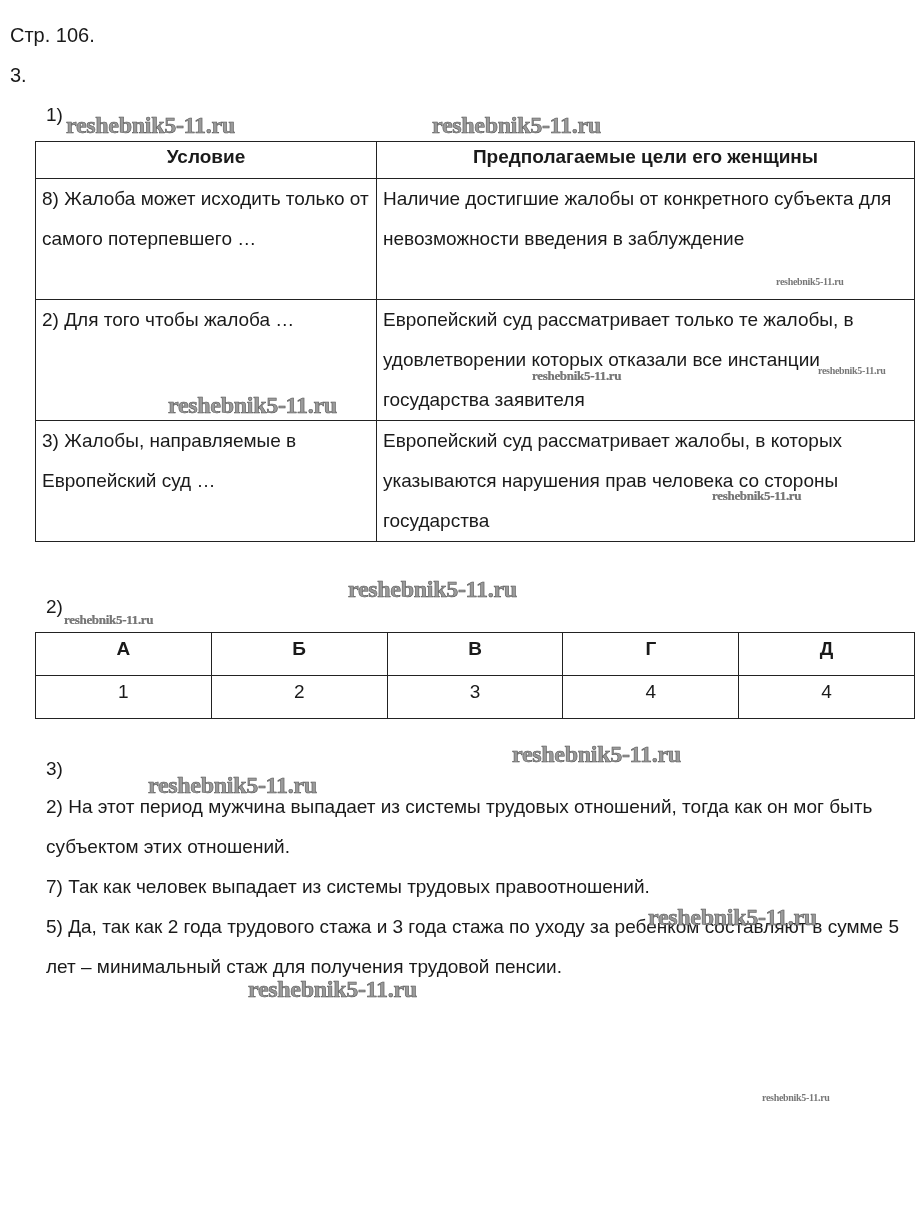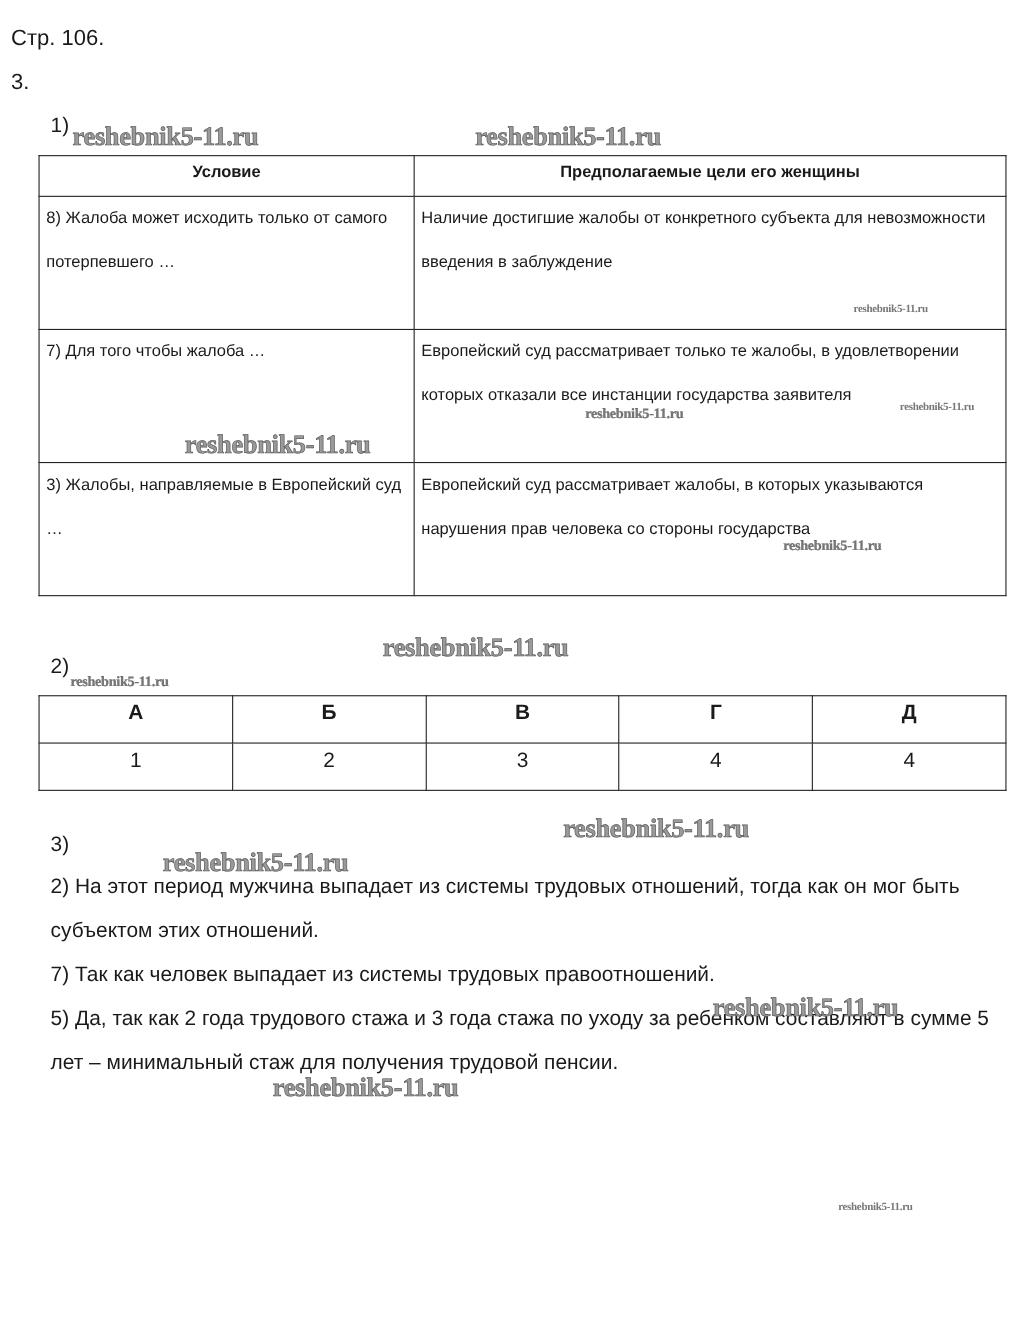--- a/index.html
+++ b/index.html
@@ -17,21 +17,21 @@
     white-space: nowrap;
   }
   .wm.big { font-size: 24px; }
   .wm.small { font-size: 13px; color: #777; -webkit-text-stroke: 0.2px #555; }
   .wm.tiny { font-size: 10px; color: #777; -webkit-text-stroke: 0; }
 
   table { border-collapse: collapse; position: absolute; }
   .t1 { left: 35px; top: 141px; width: 880px; }
   .t1 td, .t1 th {
     border: 1.5px solid #222; vertical-align: top;
-    font-size: 15px; line-height: 40px; padding: 0 6px; font-weight: normal; margin-top: 28px;
+    font-size: 19px; line-height: 40px; padding: 0 6px; font-weight: normal; margin-top: 28px;
   }
   .t1 th { font-weight: bold; line-height: 30px; height: 36px; padding-top: 0; }
   .t1 .c1 { width: 328px; }
   .t1 tr.r td { height: 120px; }
 
   .t2 { left: 35px; top: 632px; width: 880px; }
   .t2 td {
     border: 1.5px solid #222; text-align: center; vertical-align: top;
     font-size: 19px; width: 20%; height: 40px; line-height: 30px;
   }
@@ -54,21 +54,21 @@
   <tbody>
       <tr>
     <th class="c1">Условие</th>
     <th>Предполагаемые цели его женщины</th>
   </tr>
   <tr class="r">
     <td class="c1">8) Жалоба может исходить только от самого потерпевшего …</td>
     <td>Наличие достигшие жалобы от конкретного субъекта для невозможности введения в заблуждение</td>
   </tr>
   <tr class="r">
-    <td class="c1">7) Для того чтобы жалоба …</td>
+    <td class="c1">2) Для того чтобы жалоба …</td>
     <td>Европейский суд рассматривает только те жалобы, в удовлетворении которых отказали все инстанции государства заявителя</td>
   </tr>
   <tr class="r">
     <td class="c1">3) Жалобы, направляемые в Европейский суд …</td>
     <td>Европейский суд рассматривает жалобы, в которых указываются нарушения прав человека со стороны государства</td>
   </tr>
 </tbody>
   </table>
 
 <div class="wm tiny" style="left:776px;top:276px;">reshebnik5-11.ru</div>

